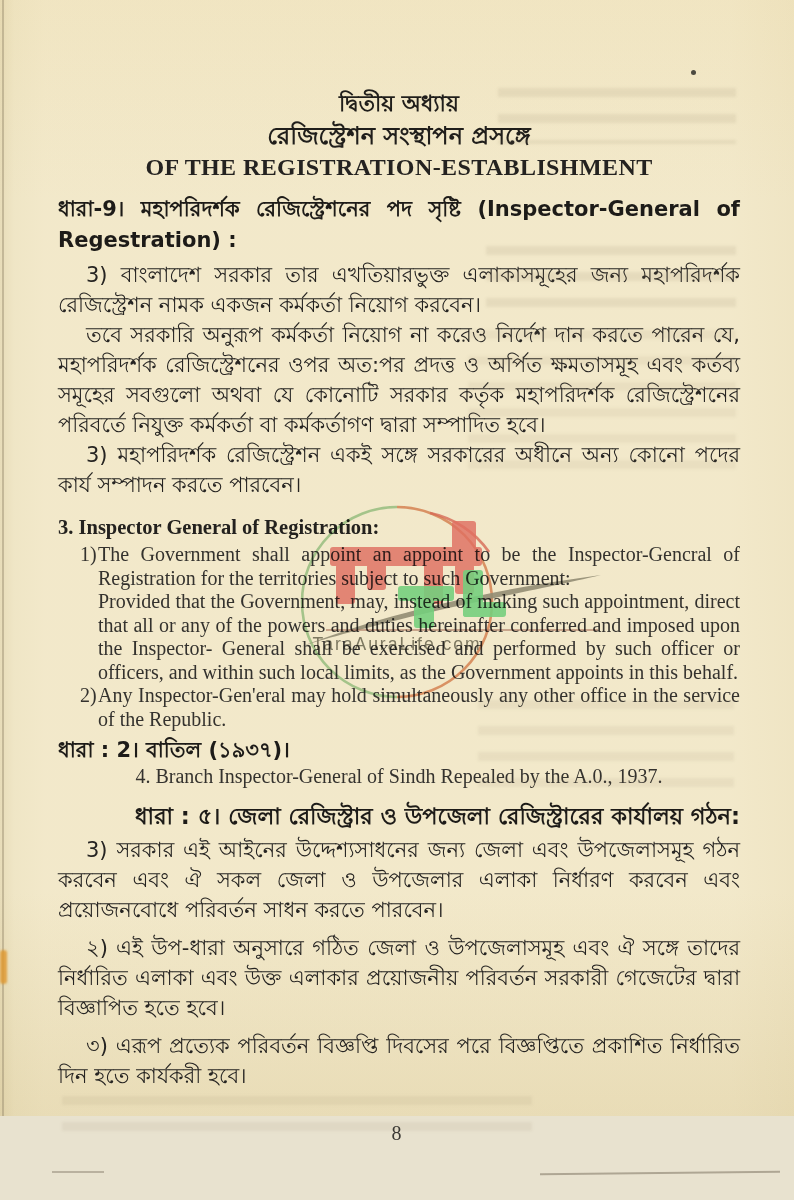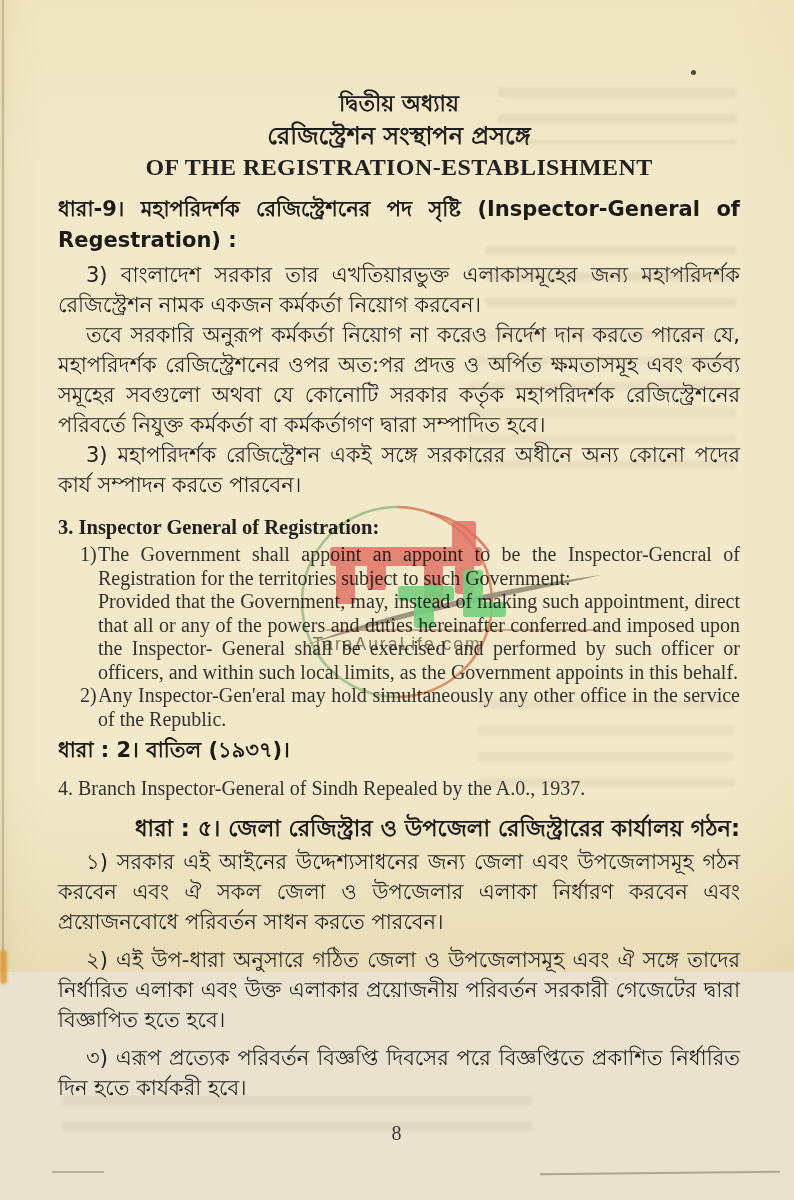--- a/index.html
+++ b/index.html
@@ -1,18 +1,18 @@
 <!DOCTYPE html>
 <html><head>
 <meta charset="utf-8">
 <style>
   html,body{margin:0;padding:0;}
   body{width:794px;height:1200px;overflow:hidden;background:#e8e2cf;}
   .page{
-    position:relative;width:794px;height:972px;
+    position:relative;width:794px;height:1116px;
     background-color:#f8f3e2;
     background-image:
       linear-gradient(90deg, #eee7d0 0px, #f6f1df 14px, #f9f4e4 45px, #f9f4e4 92%, #f6f0dd 100%),
       linear-gradient(180deg, rgba(252,248,236,.55) 0%, rgba(0,0,0,0) 18%, rgba(0,0,0,0) 80%, rgba(235,228,206,.5) 100%);
     background-blend-mode:multiply;
     font-family:"Liberation Serif", serif;
     color:#2b2926;
   }
   .page::before{ 
     content:"";position:absolute;left:2px;top:0;width:2px;height:100%;
@@ -36,21 +36,21 @@
   .gap-s{margin-top:8px;}
 
   
   .en{font-size:20px;line-height:23.5px;color:#34322e;text-align:justify;}
   .en-h{margin:14px 0 2px 0;font-size:20.5px;line-height:27px;font-weight:700;color:#23211e;}
   .en-item{display:flex;margin:0;}
   .en-num{flex:0 0 40px;padding-left:22px;box-sizing:border-box;}
   .en-body{flex:1;}
   .en-body p{margin:0;}
   .dhara4{margin:4px 0 0 0;}
-  .line4{margin:12px 0 0 0;text-align:left;}
+  .line4{margin:0 0 0 0;text-align:center;}
 
   
   .pagenum{position:absolute;left:0;top:1122px;width:794px;text-align:center;
     font-size:20px;color:#3c3a35;letter-spacing:1px;}
 
   
   .wm{position:absolute;left:230px;top:470px;width:400px;height:270px;
       mix-blend-mode:multiply;pointer-events:none;}
 
   
@@ -98,21 +98,21 @@
       <span class="en-num">2)</span>
       <div class="en-body">
         <p>Any Inspector-Gen'eral may hold simultaneously any other office in the service of the Republic.</p>
       </div>
     </div>
 
     <p class="bn bn-h dhara4 m0">ধারা : 2। বাতিল (১৯৩৭)।</p>
     <p class="en line4">4. Branch Inspector-General of Sindh Repealed by the A.0., 1937.</p>
 
     <p class="bn bn-h sec5-h m0">ধারা : ৫। জেলা রেজিস্ট্রার ও উপজেলা রেজিস্ট্রারের কার্যালয় গঠন:</p>
-    <p class="bn indent m0">১) সরকার এই আইনের উদ্দেশ্যসাধনের জন্য জেলা এবং উপজেলাসমূহ গঠন করবেন এবং ঐ সকল জেলা ও উপজেলার এলাকা নির্ধারণ করবেন এবং প্রয়োজনবোধে পরিবর্তন সাধন করতে পারবেন।</p>
+    <p class="bn indent m0">3) সরকার এই আইনের উদ্দেশ্যসাধনের জন্য জেলা এবং উপজেলাসমূহ গঠন করবেন এবং ঐ সকল জেলা ও উপজেলার এলাকা নির্ধারণ করবেন এবং প্রয়োজনবোধে পরিবর্তন সাধন করতে পারবেন।</p>
     <p class="bn indent m0 gap-s">২) এই উপ-ধারা অনুসারে গঠিত জেলা ও উপজেলাসমূহ এবং ঐ সঙ্গে তাদের নির্ধারিত এলাকা এবং উক্ত এলাকার প্রয়োজনীয় পরিবর্তন সরকারী গেজেটের দ্বারা বিজ্ঞাপিত হতে হবে।</p>
     <p class="bn indent m0 gap-s">৩) এরূপ প্রত্যেক পরিবর্তন বিজ্ঞপ্তি দিবসের পরে বিজ্ঞপ্তিতে প্রকাশিত নির্ধারিত দিন হতে কার্যকরী হবে।</p>
 
   </div>
 
   <svg class="wm" viewBox="230 470 400 270">
 
     <path d="M 397 507 A 95 95 0 0 0 397 697" fill="none" stroke="#9fd0a0" stroke-width="2.6" opacity=".85"></path>
     <path d="M 397 507 A 95 95 0 0 1 397 697" fill="none" stroke="#e08f67" stroke-width="2.6" opacity=".85"></path>
     <path d="M 430 513 A 95 95 0 0 1 489 552" fill="none" stroke="#e2746c" stroke-width="2.8" opacity=".8"></path>

